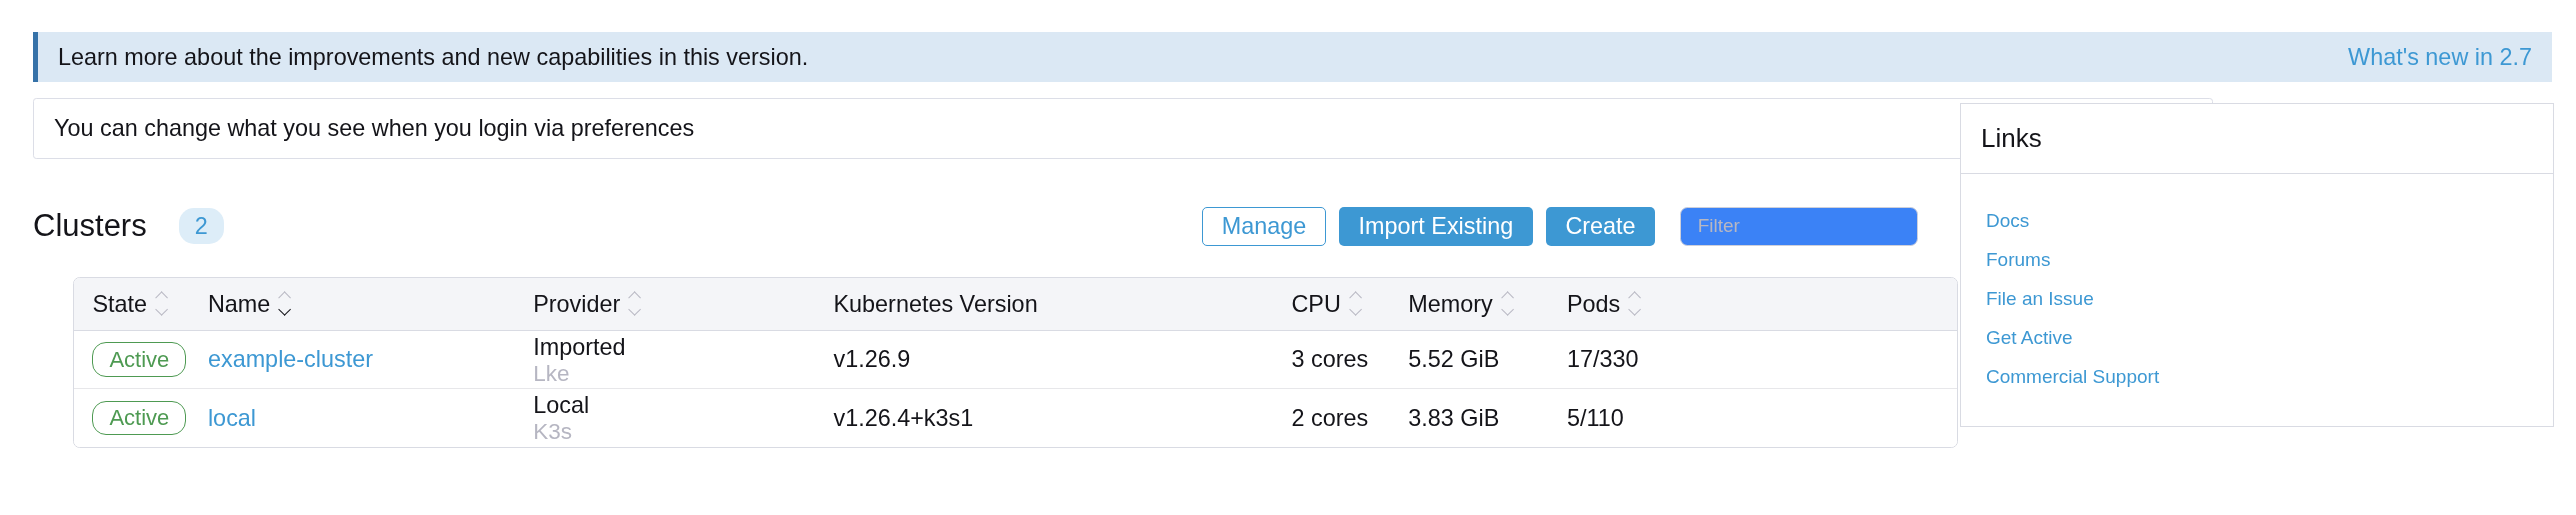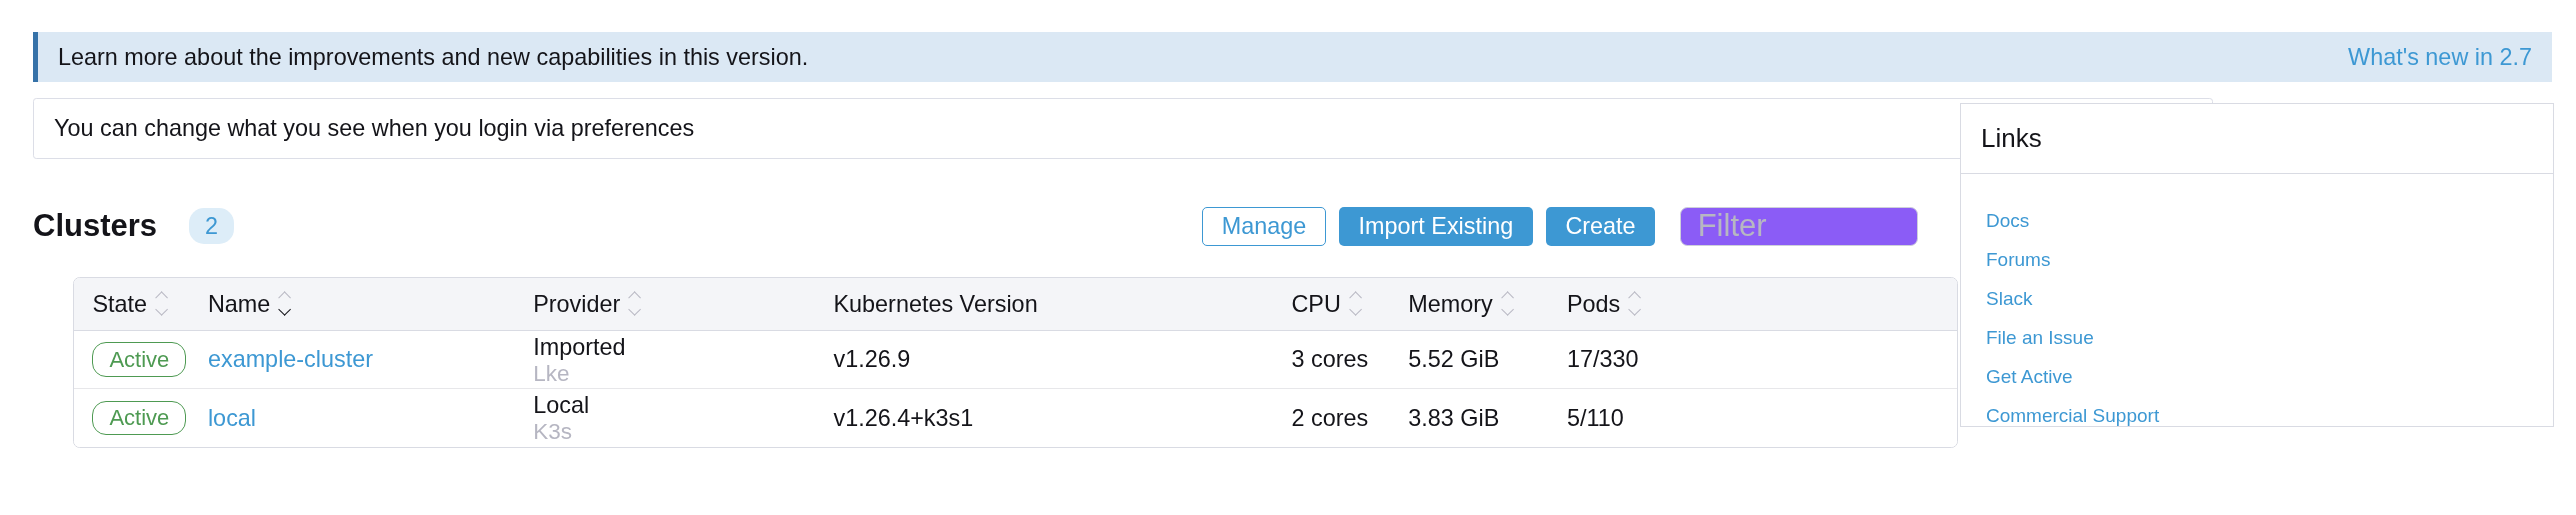--- a/index.html
+++ b/index.html
@@ -18,33 +18,33 @@
   .pref-banner { position:absolute; left:33px; top:98px; width:2180px; height:61px;
     background:#ffffff; border:0.8px solid #dcdee7; border-radius:3.3px;
     display:flex; align-items:center; padding:0 20px; font-size:23.4px; }
   .pref-banner .msg { flex:1; }
   .pref-banner .pref-link { margin-right:58px; }
   .close-x { font-size:38px; line-height:1; color:#3c3c43; cursor:pointer; font-weight:300; }
 
   
   .page-header { position:absolute; left:33px; top:200px; width:1885px; height:52px;
     display:flex; align-items:center; }
-  .page-title { font-size:31px; font-weight:700; color:#141419; }
+  .page-title { font-size:31px; font-weight:400; color:#141419; }
   .count-badge { margin-left:32px; background:#ddedf8; color:#3d98d3; font-size:23.4px;
     border-radius:15px; padding:4.2px 16px; }
   .spacer { flex:1; }
   .btn { height:39px; display:inline-flex; align-items:center; border-radius:5px;
     font-size:23.4px; padding:0 18.4px; cursor:pointer; border:0.8px solid transparent;
     font-family:inherit; }
   .btn-outline { background:#ffffff; border:0.8px solid #3d98d3; color:#3d98d3; margin-right:13.4px; }
   .btn-solid { background:#3d98d3; color:#ffffff; margin-right:13.4px; }
   .btn:last-of-type { margin-right:0; }
   .filter-input { margin-left:25px; width:238px; height:39px; border:0.8px solid #ced0da;
-    border-radius:7.5px; font-size:31px; padding:0 16.7px; color:#141419; outline:none;
-    font-family:inherit; background:#8b5cf6; }
+    border-radius:7.5px; font-size:19px; padding:0 16.7px; color:#141419; outline:none;
+    font-family:inherit; background:#3b82f6; }
   .filter-input::placeholder { color:#b7b7c2; }
 
   
   .table-card { position:absolute; left:33px; top:277px; width:1885px;
     border:0.8px solid #d9dbe3; border-radius:6.7px; overflow:hidden; background:#ffffff;margin-left:40px; }
   table { width:100%; border-collapse:separate; border-spacing:0; }
   thead th { background:#f4f5f8; height:53px; text-align:left; font-weight:400;
     font-size:23.4px; color:#141419; border-bottom:0.8px solid #d9dbe3; padding:0; }
   th.sortable { cursor:pointer; }
   th:first-child, td:first-child { padding-left:18.4px; }
@@ -184,21 +184,20 @@
         </tr>
       </tbody>
     </table>
   </div>
 
   <div class="links-panel">
     <div class="links-header">Links</div>
     <div class="links-body">
       <a class="link">Docs</a>
       <a class="link">Forums</a>
-      <a class="link">Slack</a>
       <a class="link">File an Issue</a>
       <a class="link">Get Active</a>
       <a class="link">Commercial Support</a>
     </div>
   </div>
 
 </div>
 
 
 </body></html>

